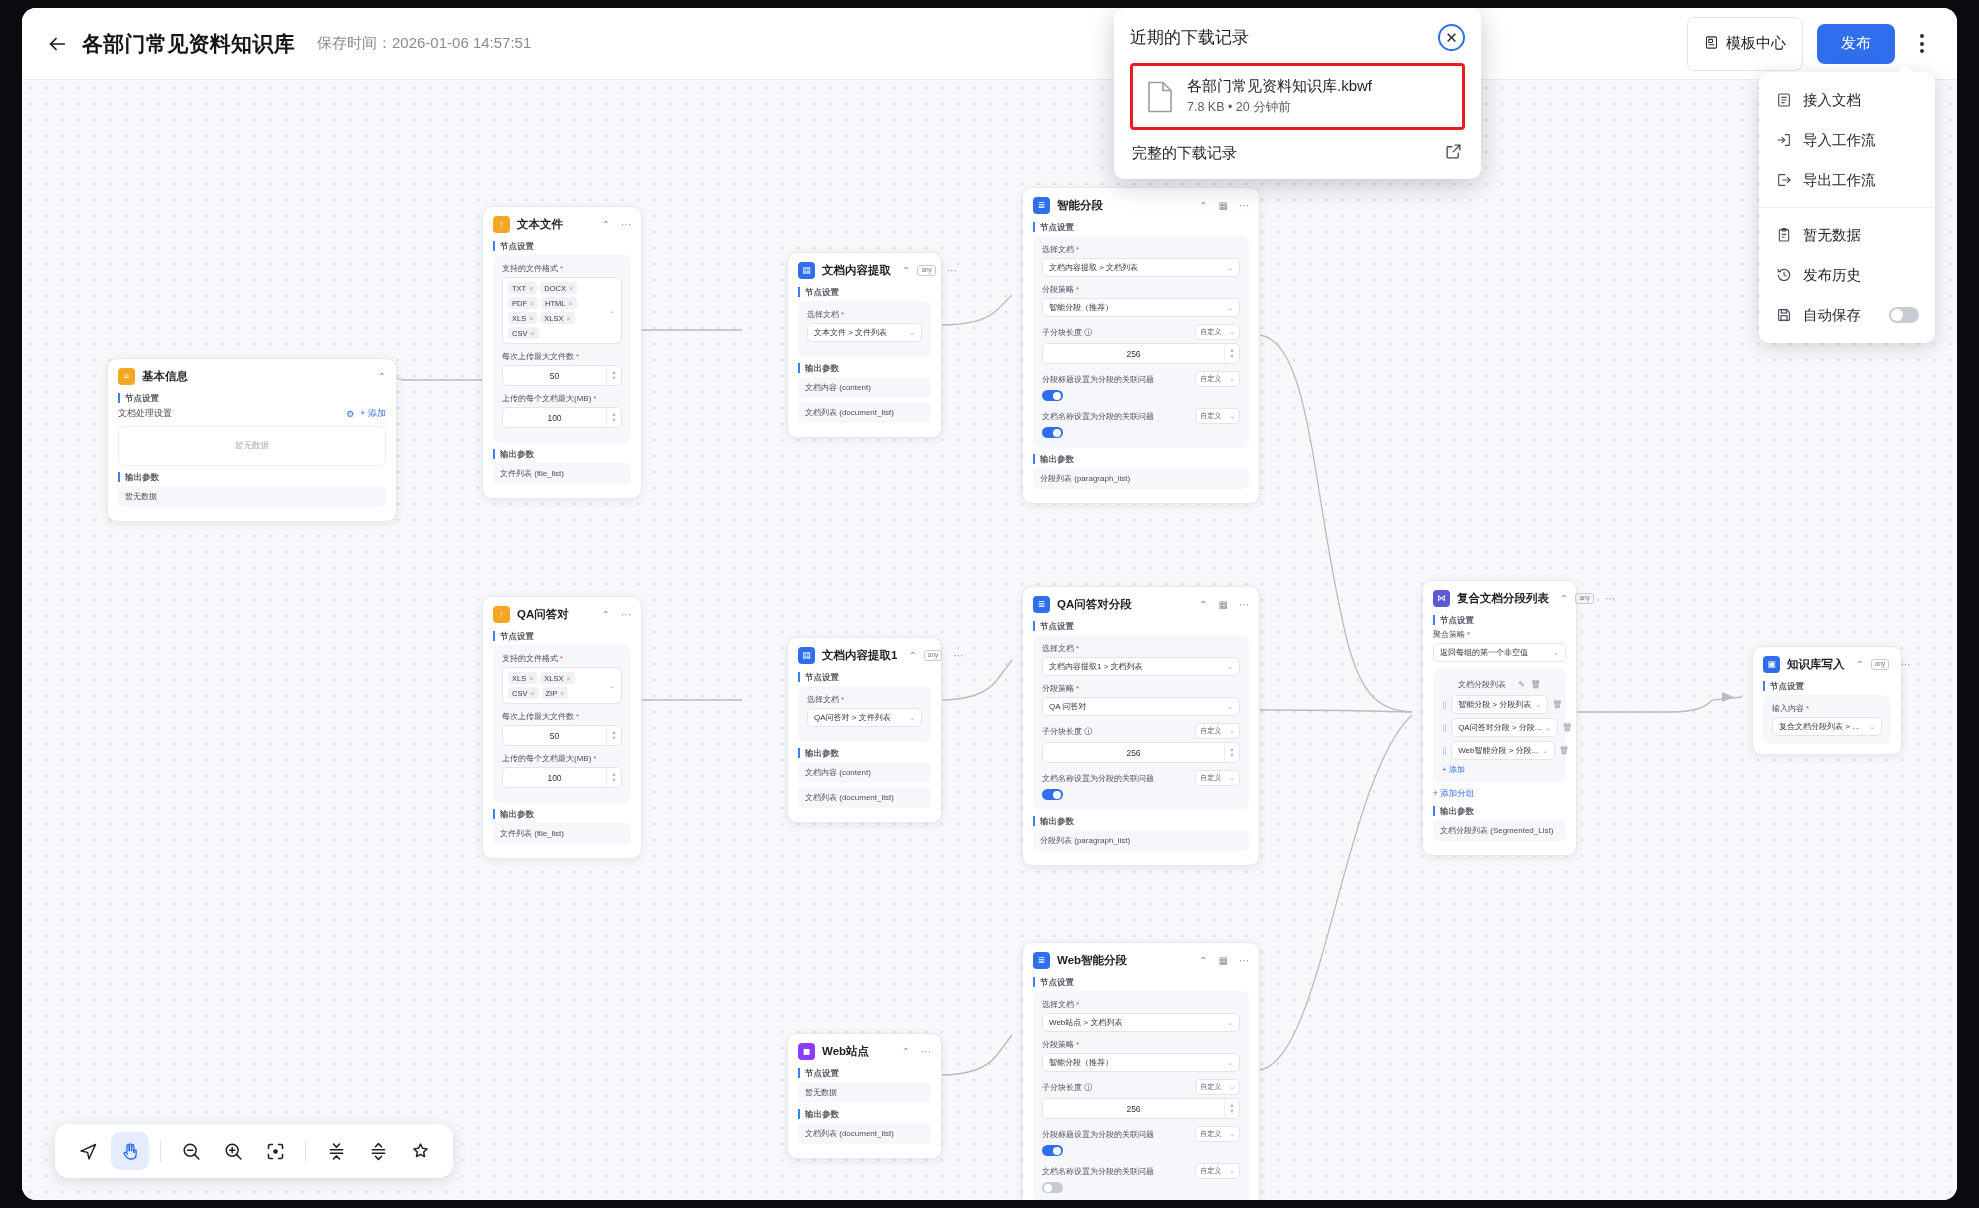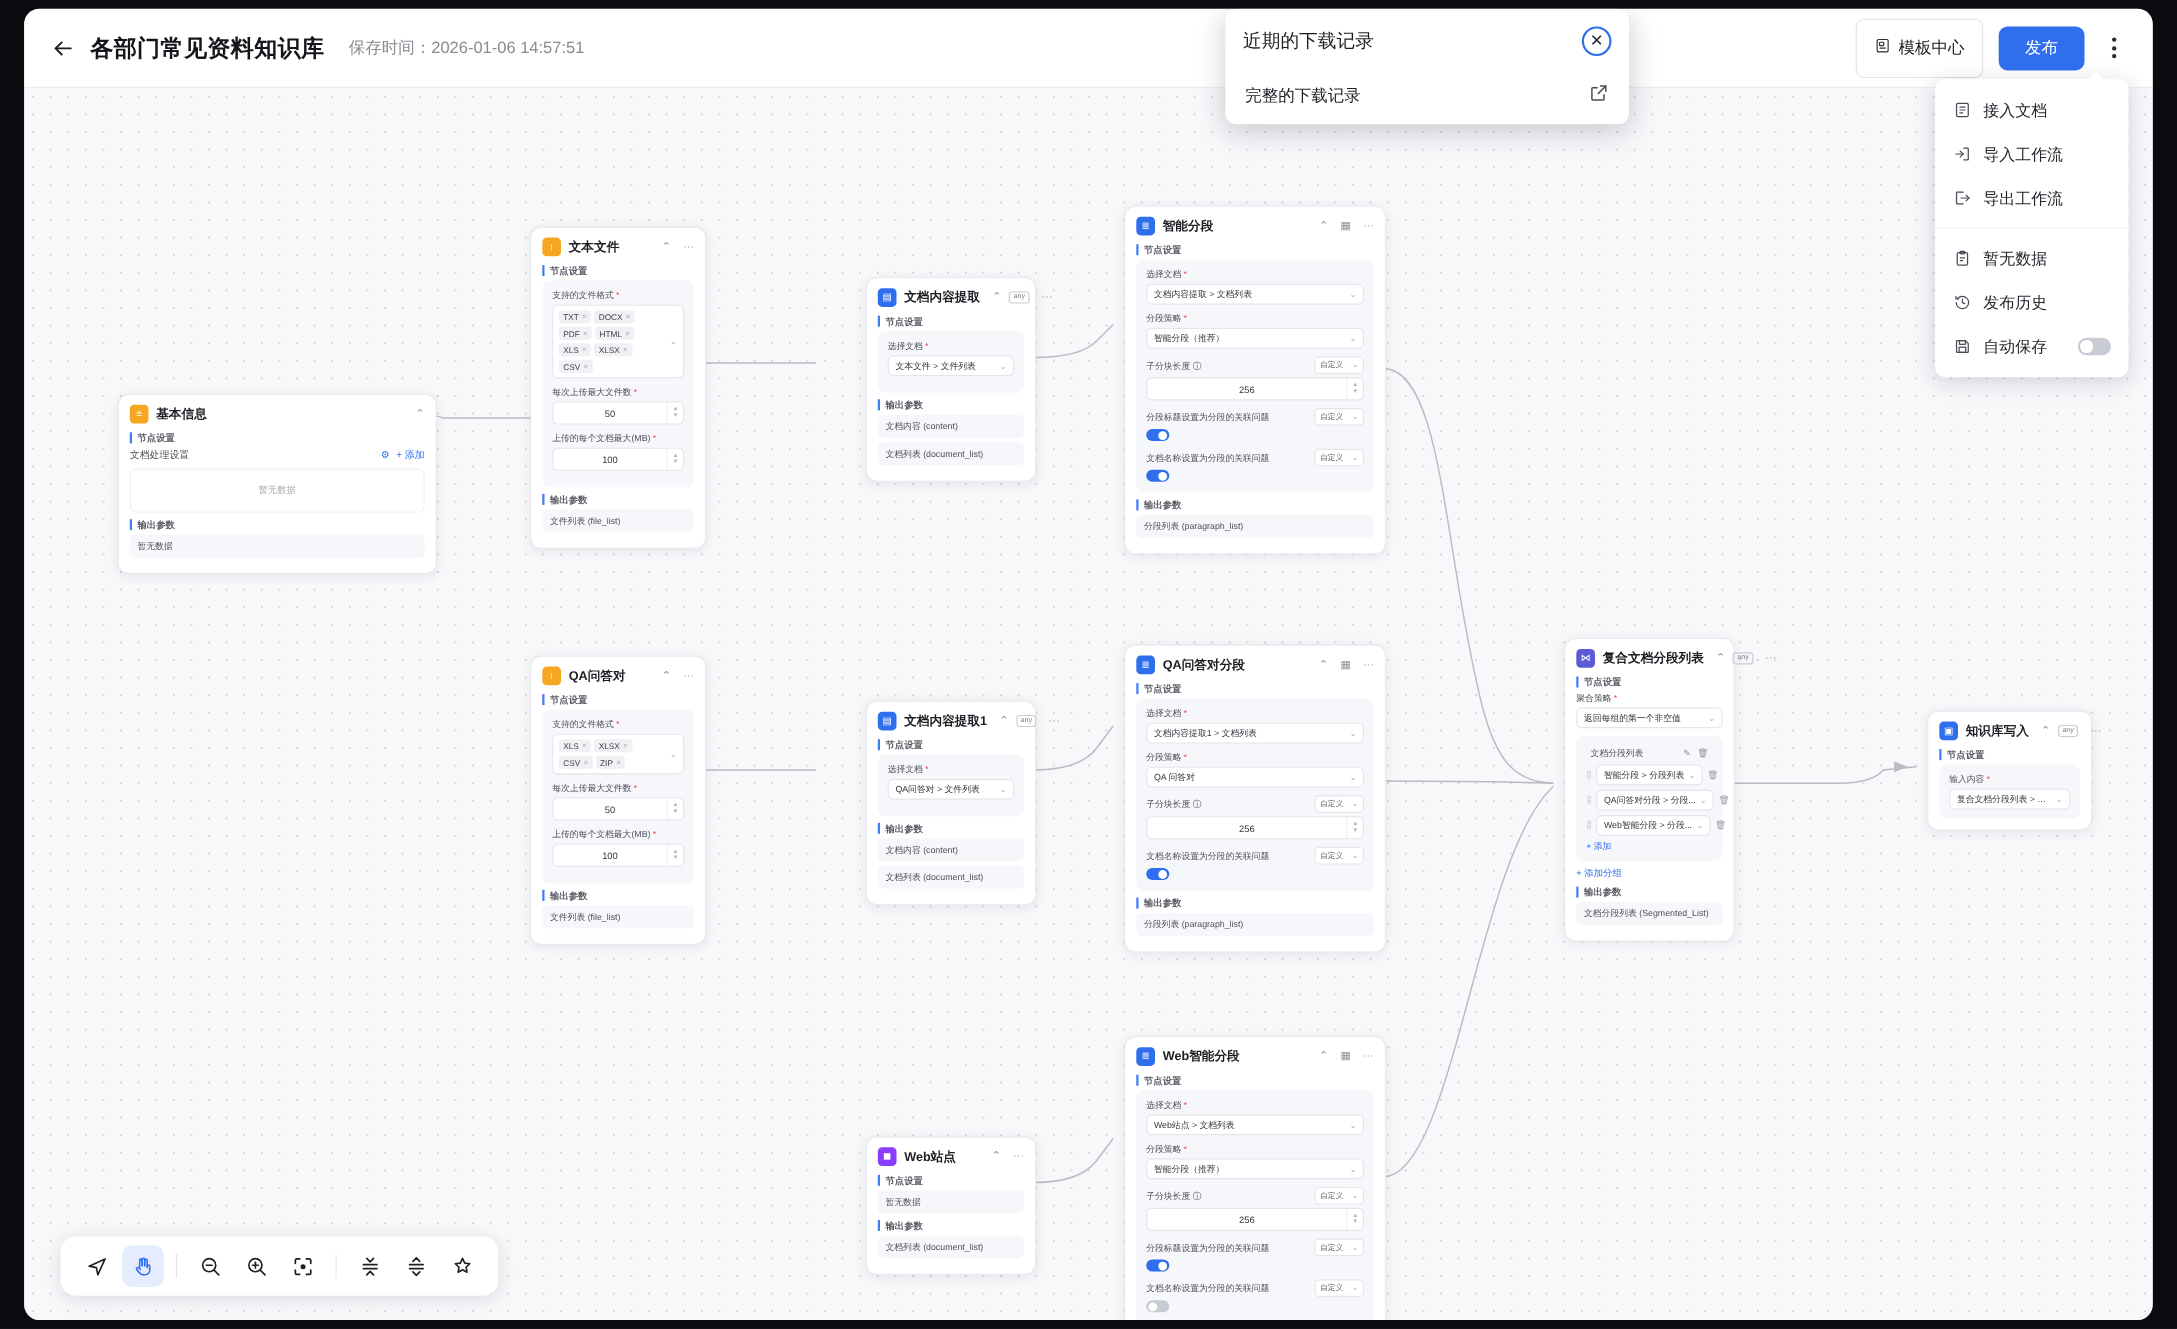--- a/index.html
+++ b/index.html
@@ -141,21 +141,21 @@
   .bi-sub { display: flex; align-items: center; margin-bottom: 6px; }
   .bi-sub .t { font-size: 9px; color: #4d4e59; flex: 1; }
   .bi-sub .add { font-size: 9px; color: #2f6fee; cursor: pointer; margin-left: 6px; }
   .bi-sub .gear { color: #2f6fee; font-size: 9px; cursor: pointer; }
   .tbl { border: 1px solid #eceef2; border-radius: 6px; overflow: hidden; }
   .tbl-head { display: flex; background: #fff; border-bottom: 1px solid #f0f1f5; }
   .tbl-head div { flex: 1; font-size: 8.5px; color: #5a5b66; padding: 7px 6px; }
   .tbl-empty { font-size: 8.5px; color: #a9aab4; text-align: center; padding: 13px 0; background: #fff; }
 
   
-  .cl-head { display: flex; align-items: center; margin: 2px 4px 5px; }
+  .cl-head { display: flex; align-items: center; margin: 2px 16px 5px; }
   .cl-head .t { font-size: 8px; color: #4d4e59; flex: 1; }
   .cl-head .ic { font-size: 8px; color: #8e8f99; margin-left: 6px; cursor: pointer; }
   .cl-row { display: flex; align-items: center; gap: 4px; margin-bottom: 4px; }
   .cl-row .grip { font-size: 7px; color: #b0b1bb; cursor: grab; line-height: 1; }
   .cl-row .select { flex: 1; margin-bottom: 0; align-items: center; }
   .cl-row .trash { font-size: 8px; color: #9a9ba5; cursor: pointer; }
   .link-add { font-size: 8px; color: #2f6fee; cursor: pointer; margin-top: 2px; }
   .link-add2 { font-size: 8.5px; color: #2f6fee; cursor: pointer; margin: 5px 0 2px; }
 
   
@@ -798,20 +798,32 @@
           <i></i>
         </span>
     </div>
   </div>
 
   <div class="dl-popup">
     <div class="dl-head">
       <div class="dl-title">近期的下载记录</div>
       <div class="dl-close">✕</div>
     </div>
+    <div class="dl-item">
+      <span class="dl-file-ico">
+        <svg width="26" height="32" viewBox="0 0 26 32" fill="none" stroke="#9a9ba5" stroke-width="1.6" stroke-linejoin="round">
+            <path d="M2 1.5h14l8 8v21H2z"></path>
+            <polyline points="16,1.5 16,9.5 24,9.5"></polyline>
+          </svg>
+      </span>
+      <span>
+        <span class="dl-name" style="display:block">各部门常见资料知识库.kbwf</span>
+        <span class="dl-meta" style="display:block">7.8 KB • 20 分钟前</span>
+      </span>
+    </div>
     <div class="dl-foot">
       <span class="t">完整的下载记录</span>
       <span>
         <svg width="19" height="19" viewBox="0 0 24 24" fill="none" stroke="#4a4b56" stroke-width="1.7" stroke-linecap="round" stroke-linejoin="round">
             <path d="M14 4h6v6"></path>
             <path d="M20 4l-8.5 8.5"></path>
             <path d="M18 14v5a1 1 0 01-1 1H5a1 1 0 01-1-1V7a1 1 0 011-1h5"></path>
           </svg>
       </span>
     </div>

